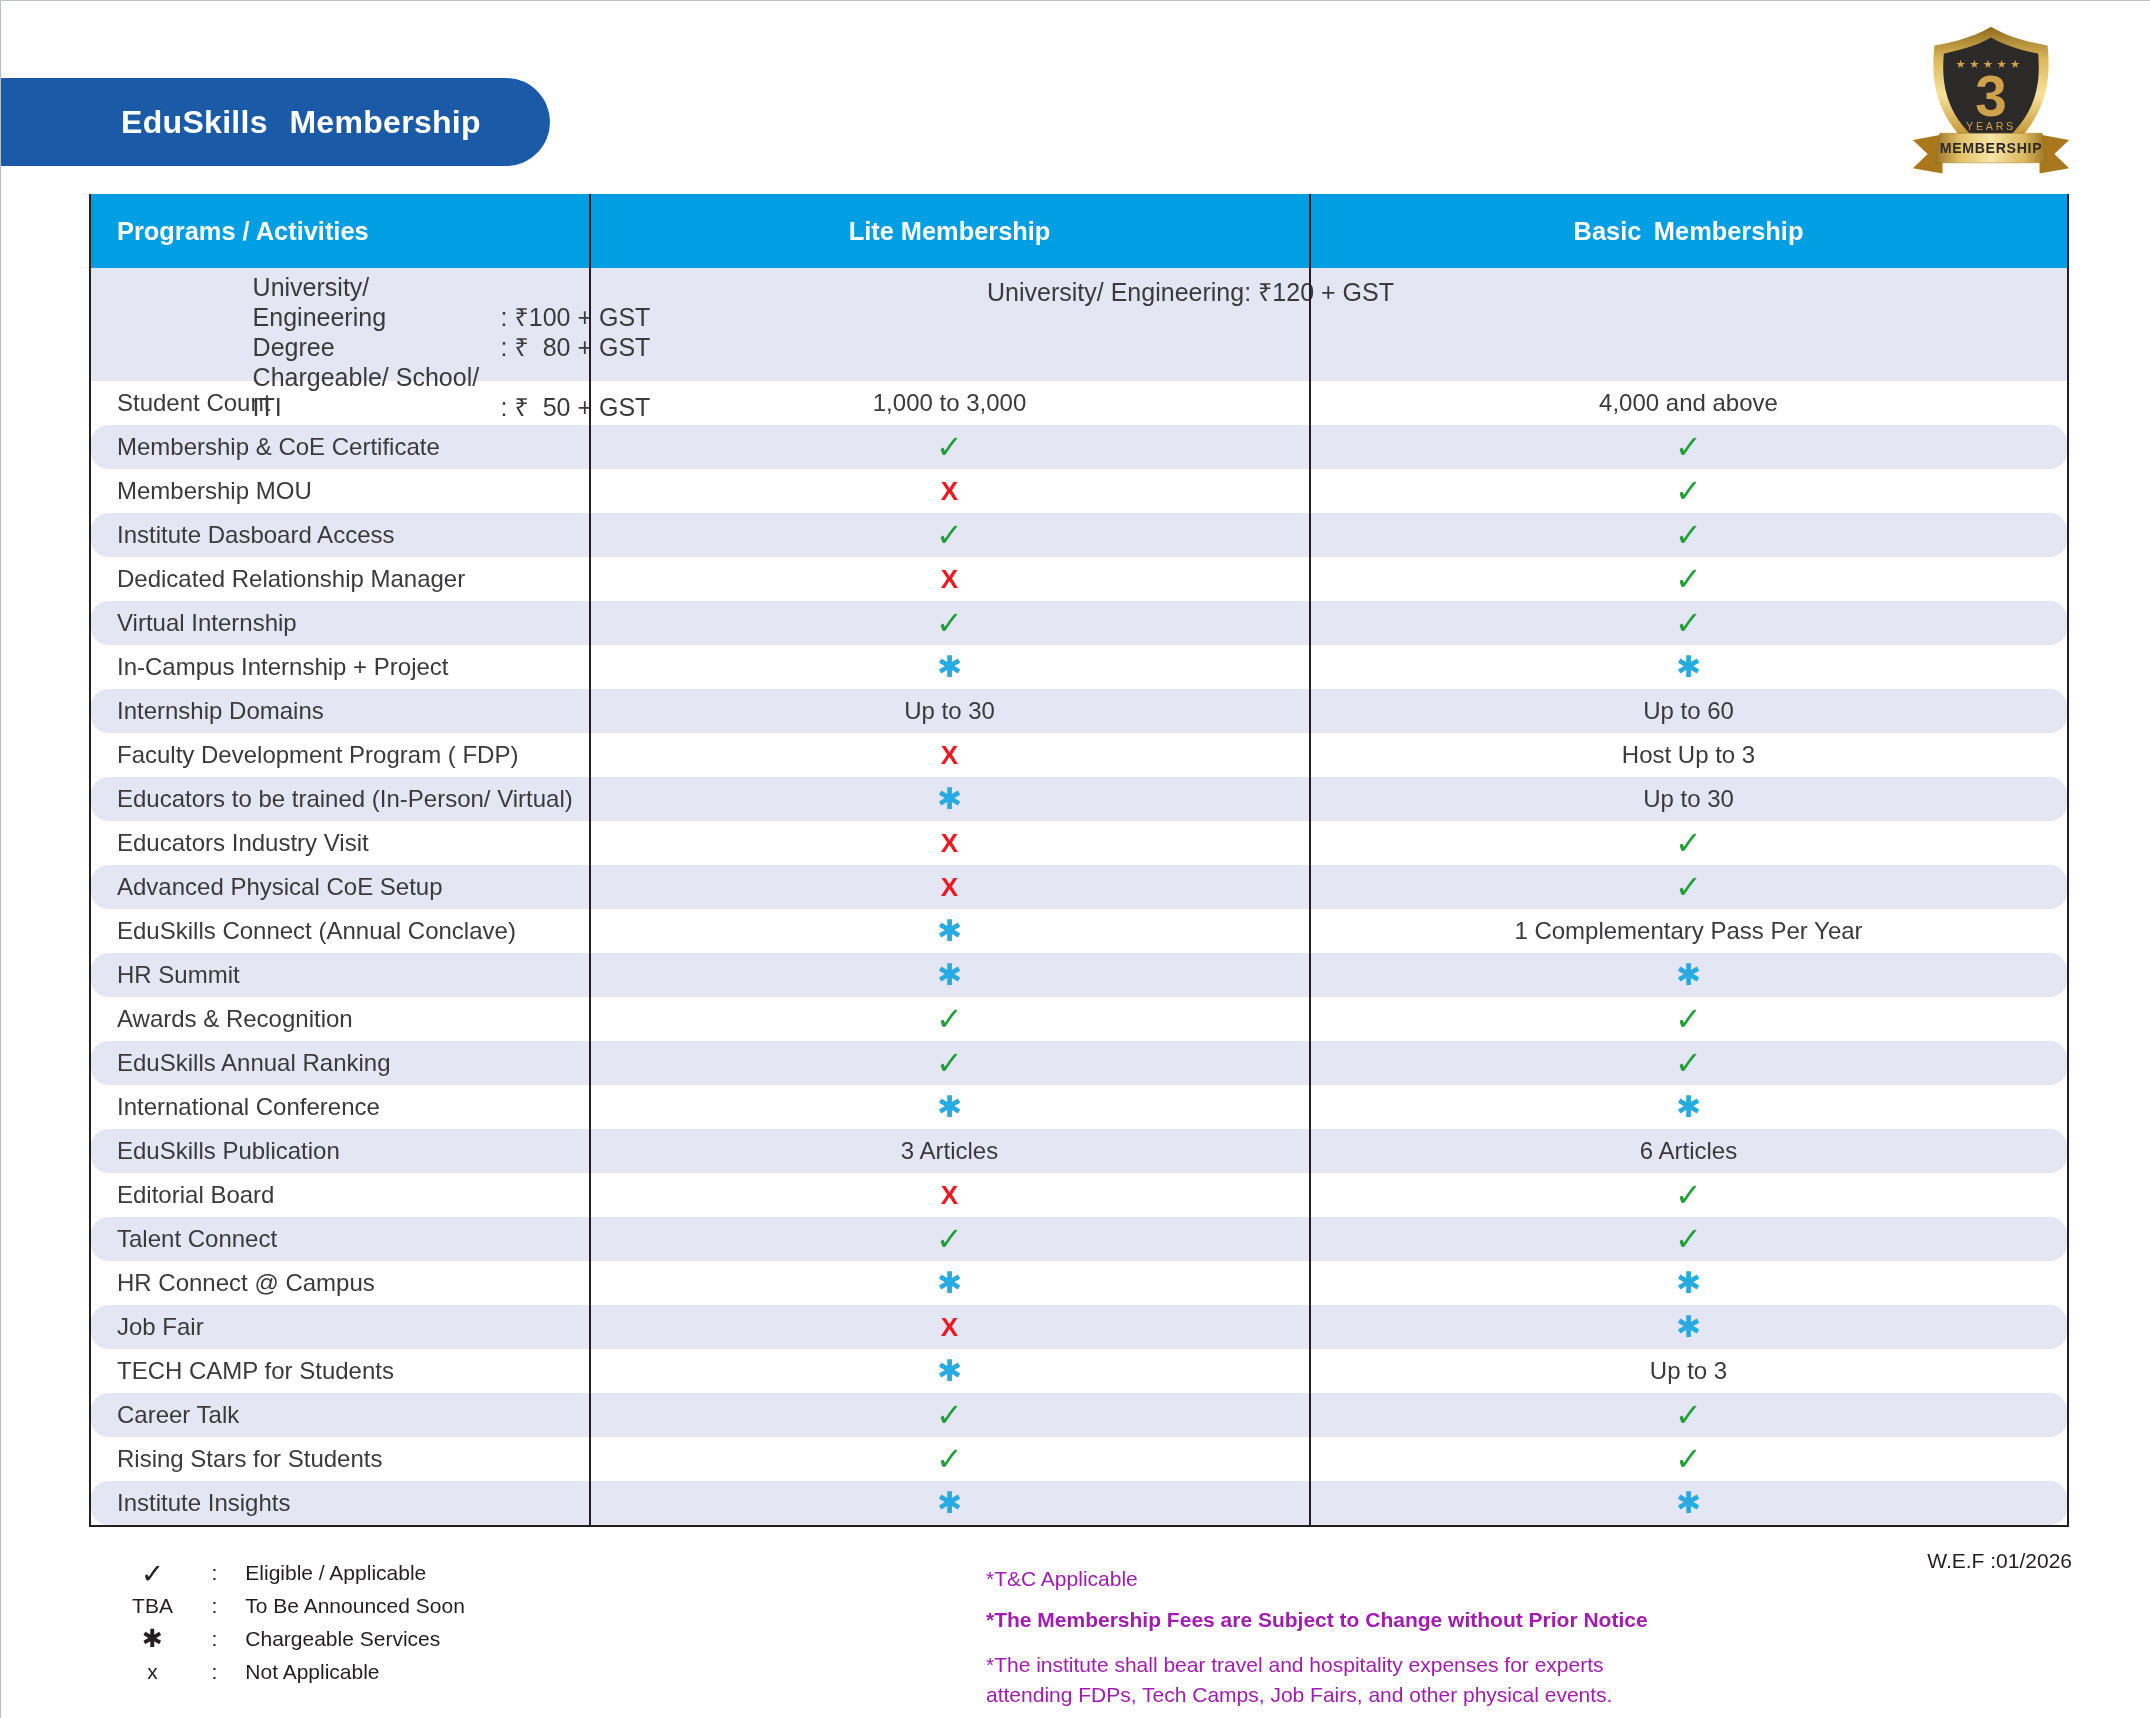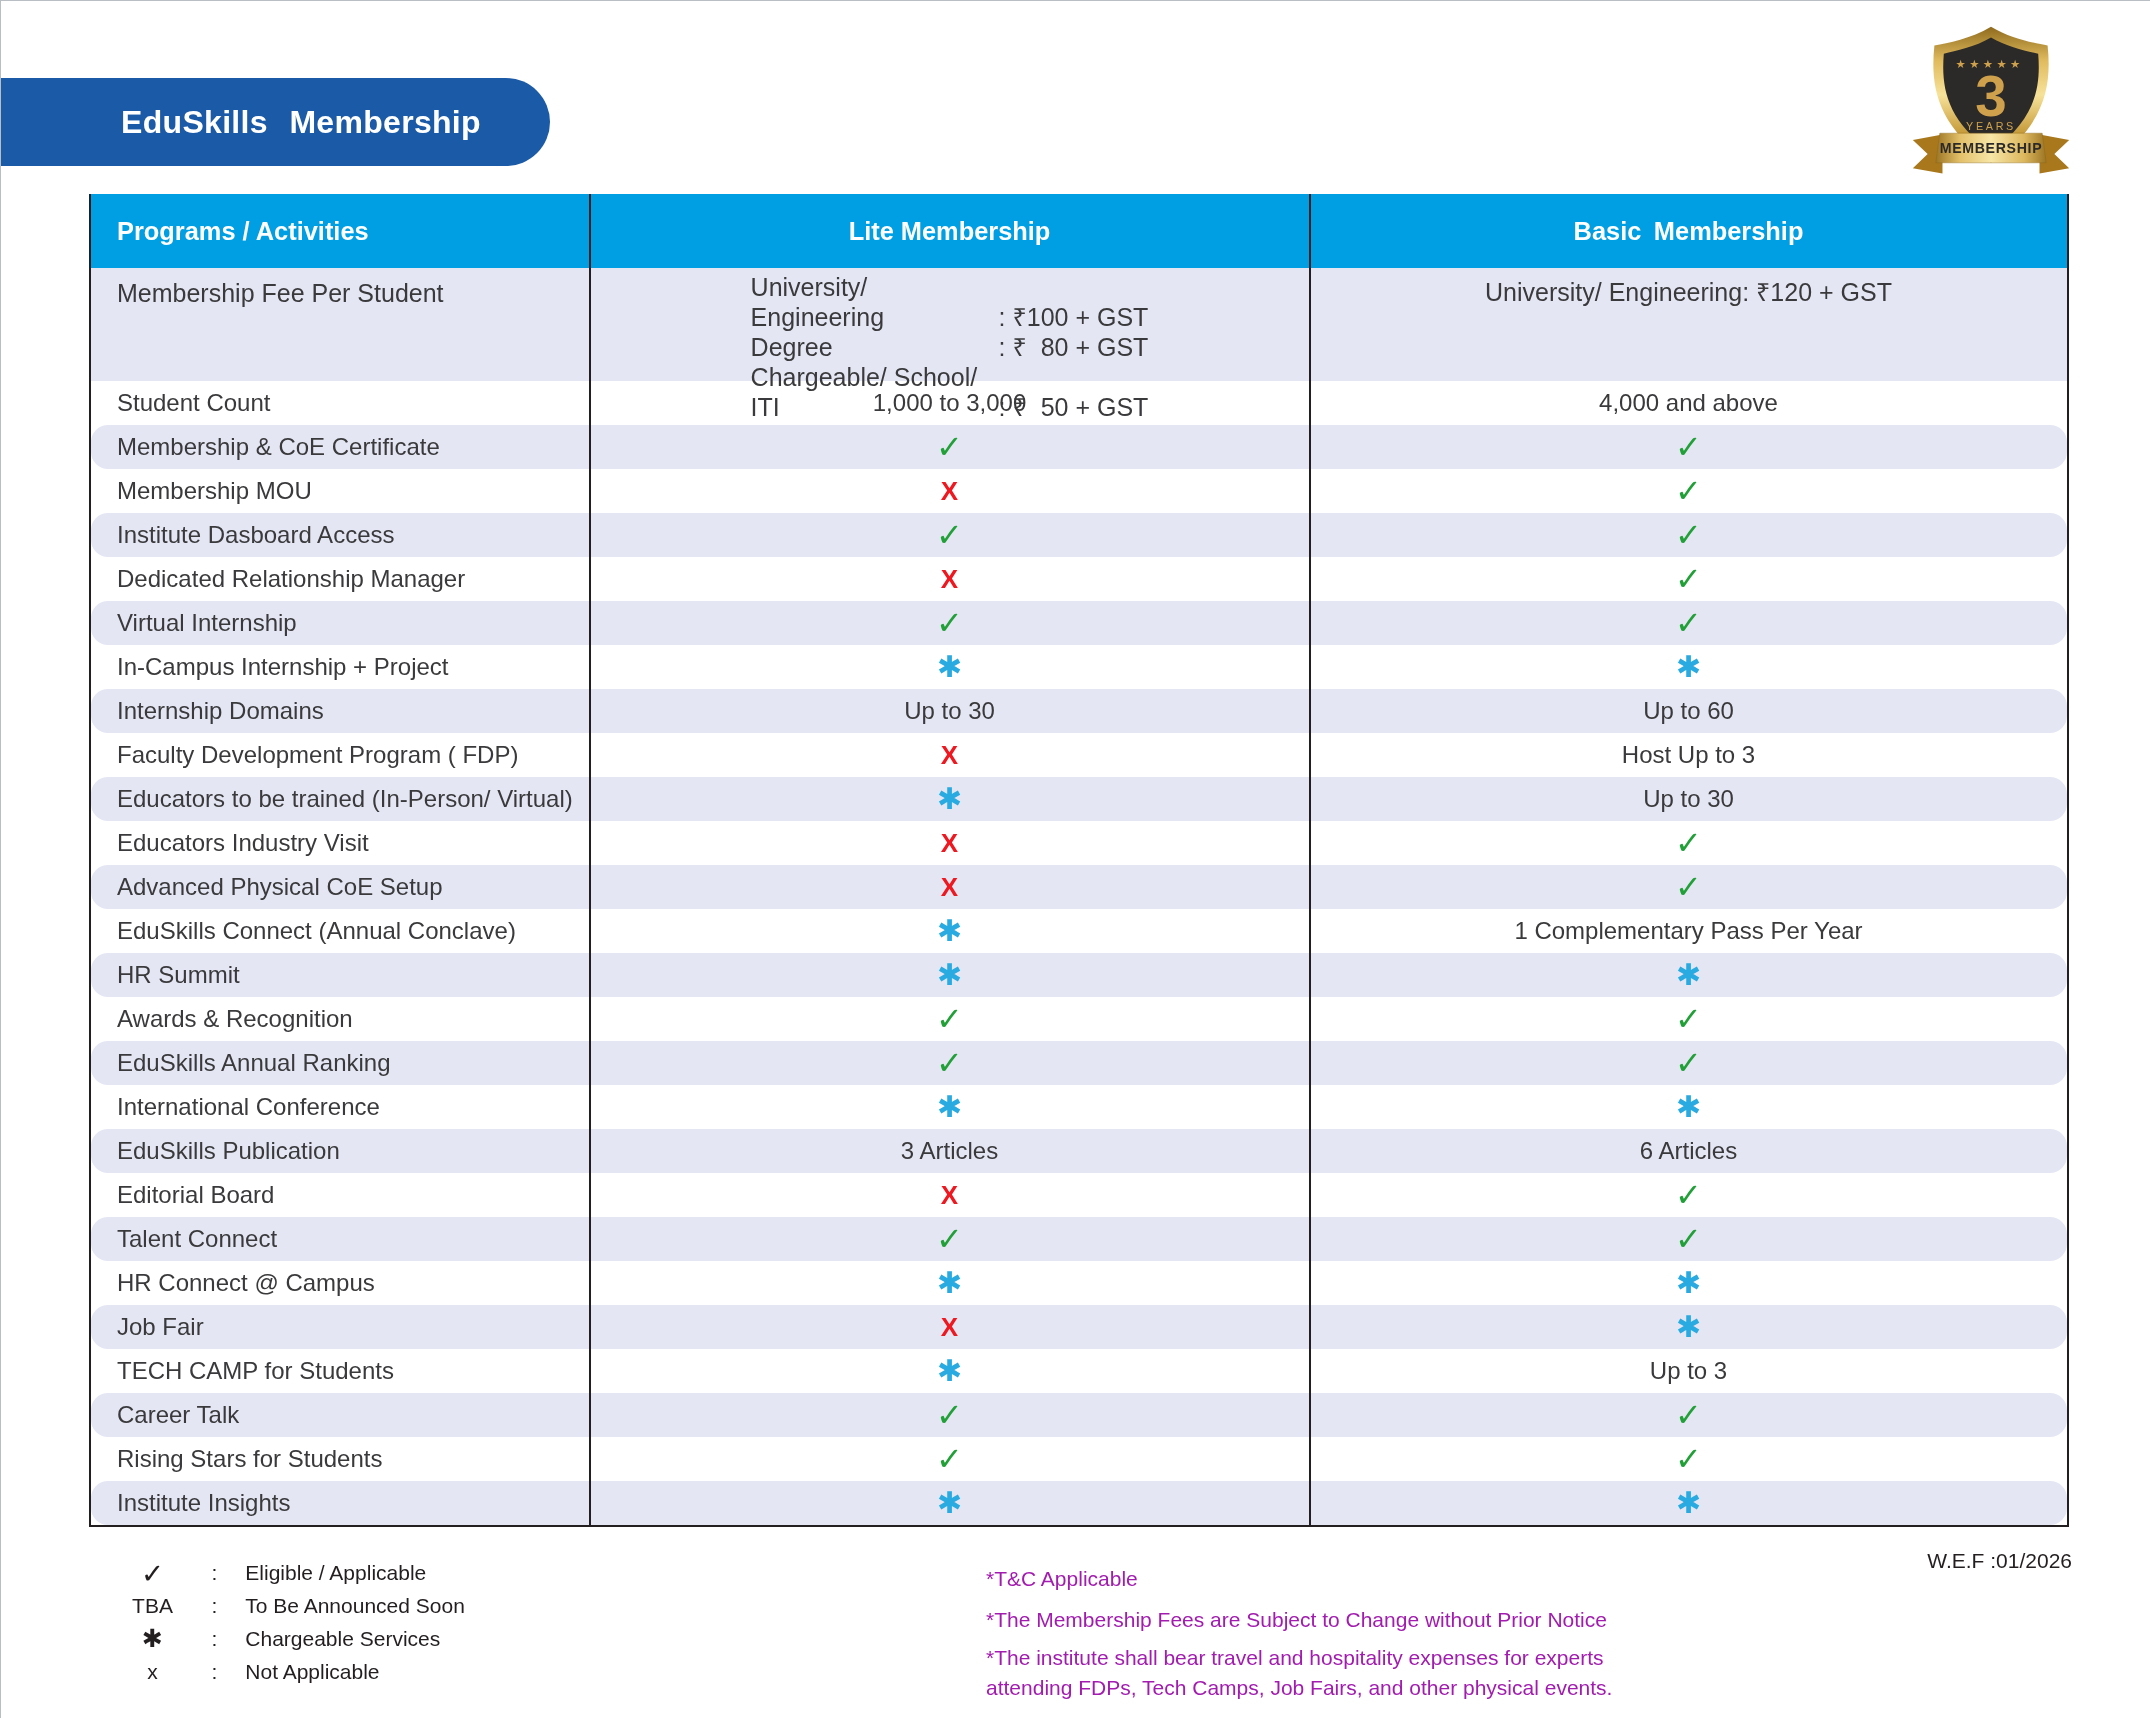--- a/index.html
+++ b/index.html
@@ -56,21 +56,21 @@
   .lsym{width:83px;text-align:center;font-family:"DejaVu Sans",sans-serif;}
   .lsym.big{font-size:27.5px;font-weight:bold;}
   .lsym.star{font-size:25px;font-weight:bold;}
   .lsym.plain{font-family:"Liberation Sans",sans-serif;font-size:21px;}
   .lcolon{width:41px;text-align:center;}
   .ltext{padding-left:10.3px;}
   
   .notes{position:absolute;left:985px;top:1566px;font-size:21px;color:#a21caf;}
   .notes p{margin:0;line-height:23.4px;}
   .notes .n1{margin-bottom:18px;}
-  .notes .n2{margin-bottom:14px;line-height:23.4px;}
+  .notes .n2{margin-bottom:21px;line-height:23.4px;font-weight:bold;}
   .notes .n3{margin-bottom:6.9px;}
   .wef{position:absolute;right:78px;top:1548px;font-size:21px;color:#231f20;}
 </style>
 </head>
 <body>
 
 <div class="page">
 
   <div class="title-pill">
     <span class="t">EduSkills Membership</span>
@@ -110,21 +110,20 @@
     <div class="vline v1"></div>
     <div class="vline v2"></div>
 
     <div class="thead">
       <div class="th th1">Programs / Activities</div>
       <div class="th th2">Lite Membership</div>
       <div class="th th3">Basic  Membership</div>
     </div>
 
     <div class="feerow">
-      <div class="fee-c fee-c1">Membership Fee Per Student</div>
       <div class="fee-c fee-c2">
         <div class="fee-block">
           <div><span class="fee-label">University/ Engineering</span><span class="fee-val">: ₹100 + GST</span></div>
           <div><span class="fee-label">Degree</span><span class="fee-val">: ₹  80 + GST</span></div>
           <div><span class="fee-label">Chargeable/ School/ ITI</span><span class="fee-val">: ₹  50 + GST</span></div>
         </div>
       </div>
       <div class="fee-c fee-c3">
         <span>University/ Engineering</span><span class="fee-val">: ₹120 + GST</span>
       </div>

